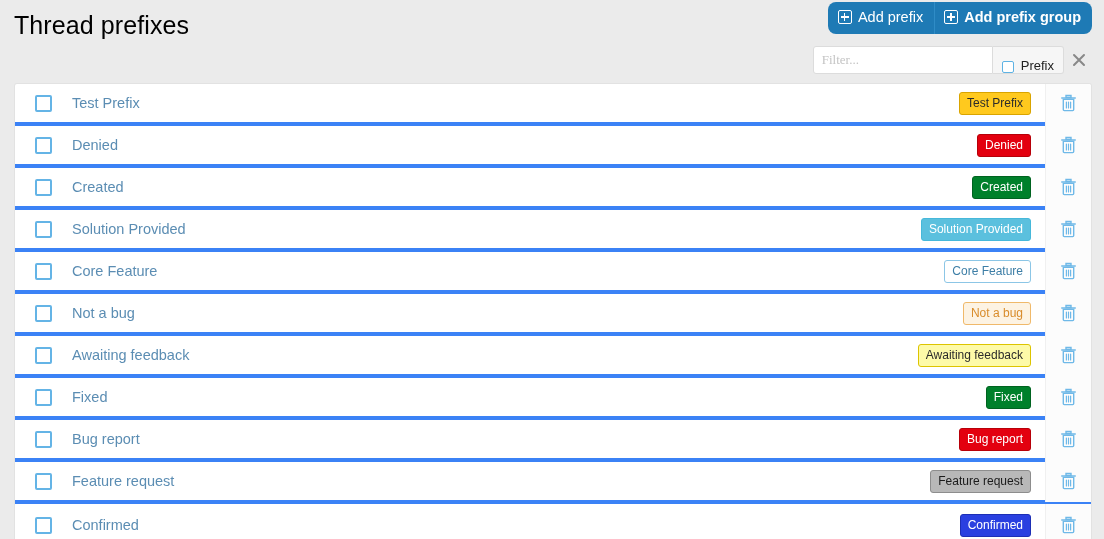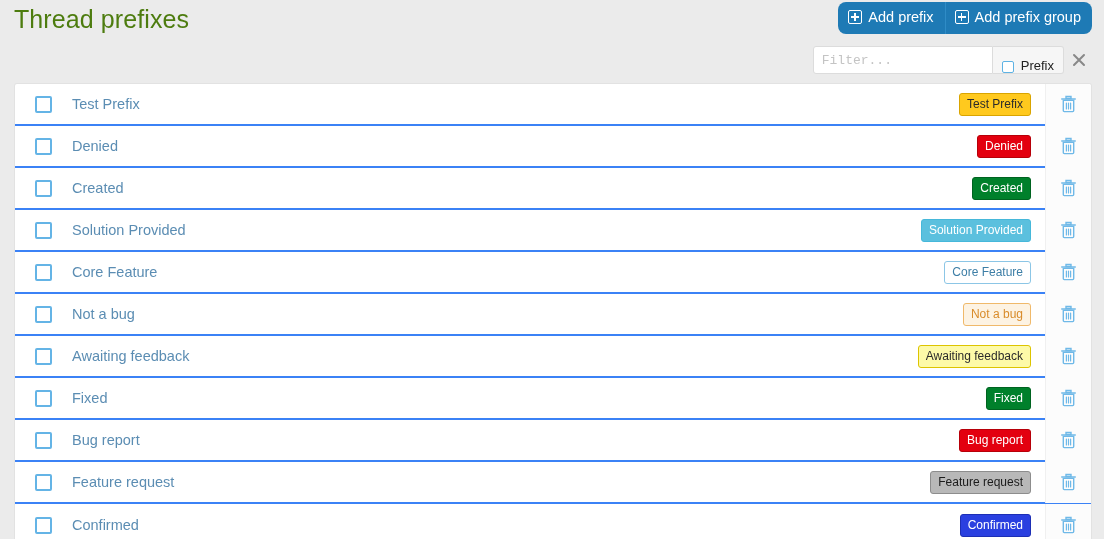--- a/index.html
+++ b/index.html
@@ -26,25 +26,25 @@
     height: 36px;
     padding: 0 12px 0 14px;
     display: flex;
     align-items: flex-start;
     justify-content: space-between;
   }
 
   .page-title {
     font-size: 25px;
     line-height: 34px;
-    color: #4d7c0f;
+    color: #000000;
     font-weight: 400;
     letter-spacing: 0.1px;
     margin: 0;
-    padding-top: 2px;
+    padding-top: 8px;
   }
 
   .btn-group {
     display: flex;
     align-items: stretch;
     margin-top: 2px;
     border-radius: 8px;
     overflow: hidden;
   }
 
@@ -55,21 +55,21 @@
     font-family: "Liberation Sans", sans-serif;
     font-size: 14.5px;
     line-height: 1;
     padding: 8px 11px 9px 10px;
     display: flex;
     align-items: center;
     gap: 6px;
     cursor: pointer;
     white-space: nowrap;
   }
-  .btn-blue + .btn-blue { box-shadow: inset 1px 0 0 #2f8cc6; }
+  .btn-blue + .btn-blue { box-shadow: inset 1px 0 0 #2f8cc6; font-weight: bold; }
 
   .plus-box {
     width: 14px; height: 14px;
     border: 1.5px solid #ffffff;
     border-radius: 2px;
     position: relative;
     flex: none;
   }
   .plus-box::before, .plus-box::after {
     content: "";
@@ -90,21 +90,21 @@
     display: flex;
     align-items: stretch;
     height: 28px;
   }
   .filter-input {
     width: 180px;
     height: 28px;
     border: 1px solid #dcdcdc;
     border-radius: 3px 0 0 3px;
     background: #ffffff;
-    font-family: Liberation Mono, monospace;
+    font-family: Liberation Serif, serif;
     font-size: 13px;
     color: #555;
     padding: 0 8px;
     outline: none;
   }
   .filter-input::placeholder { color: #c4c4c4; }
 
   .prefix-toggle {
     display: flex;
     align-items: flex-end;
@@ -145,21 +145,21 @@
     background: #ffffff;
     border: 1px solid #e2e2e2;
     border-bottom: none;
     border-radius: 3px 3px 0 0;
     overflow: hidden;
   }
   .row {
     display: flex;
     align-items: center;
     height: 42px;
-    border-bottom: 2px solid #3b82f6;
+    border-bottom: 4px solid #3b82f6;
     position: relative;
   }
   .row:last-child { border-bottom: none; }
 
   .cell-check {
     width: 56px;
     display: flex;
     align-items: center;
     justify-content: center;
     flex: none;

